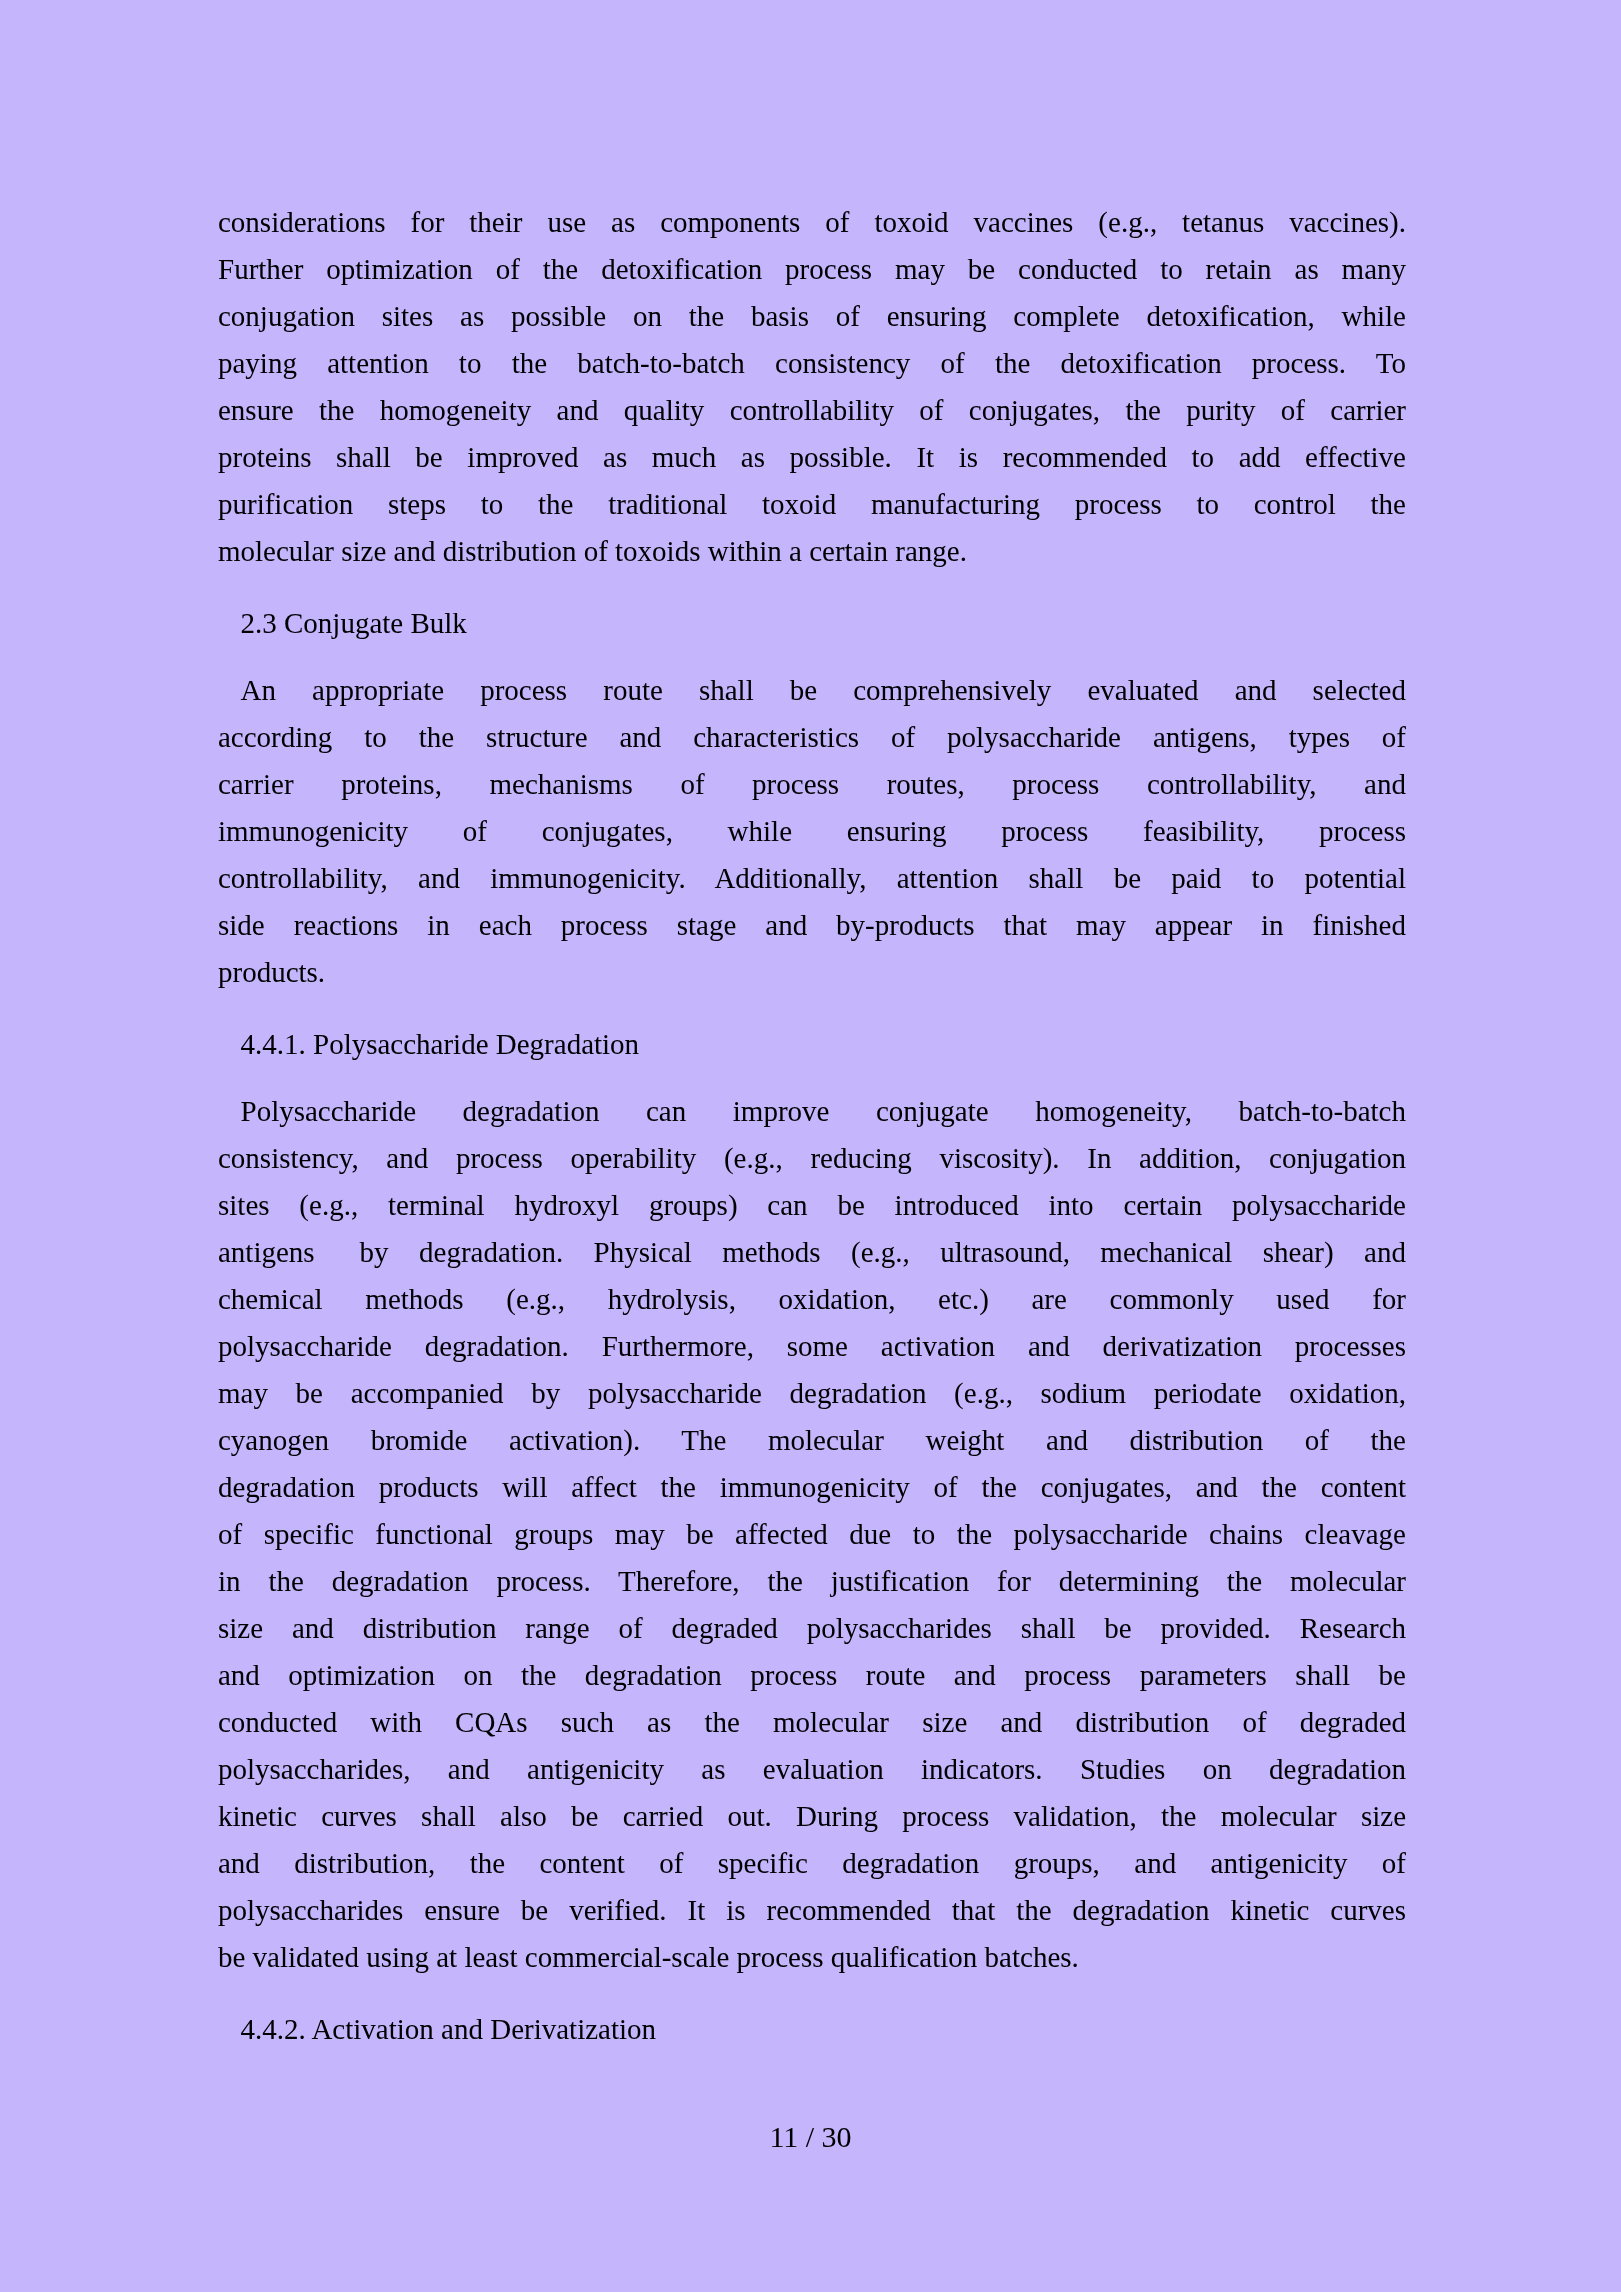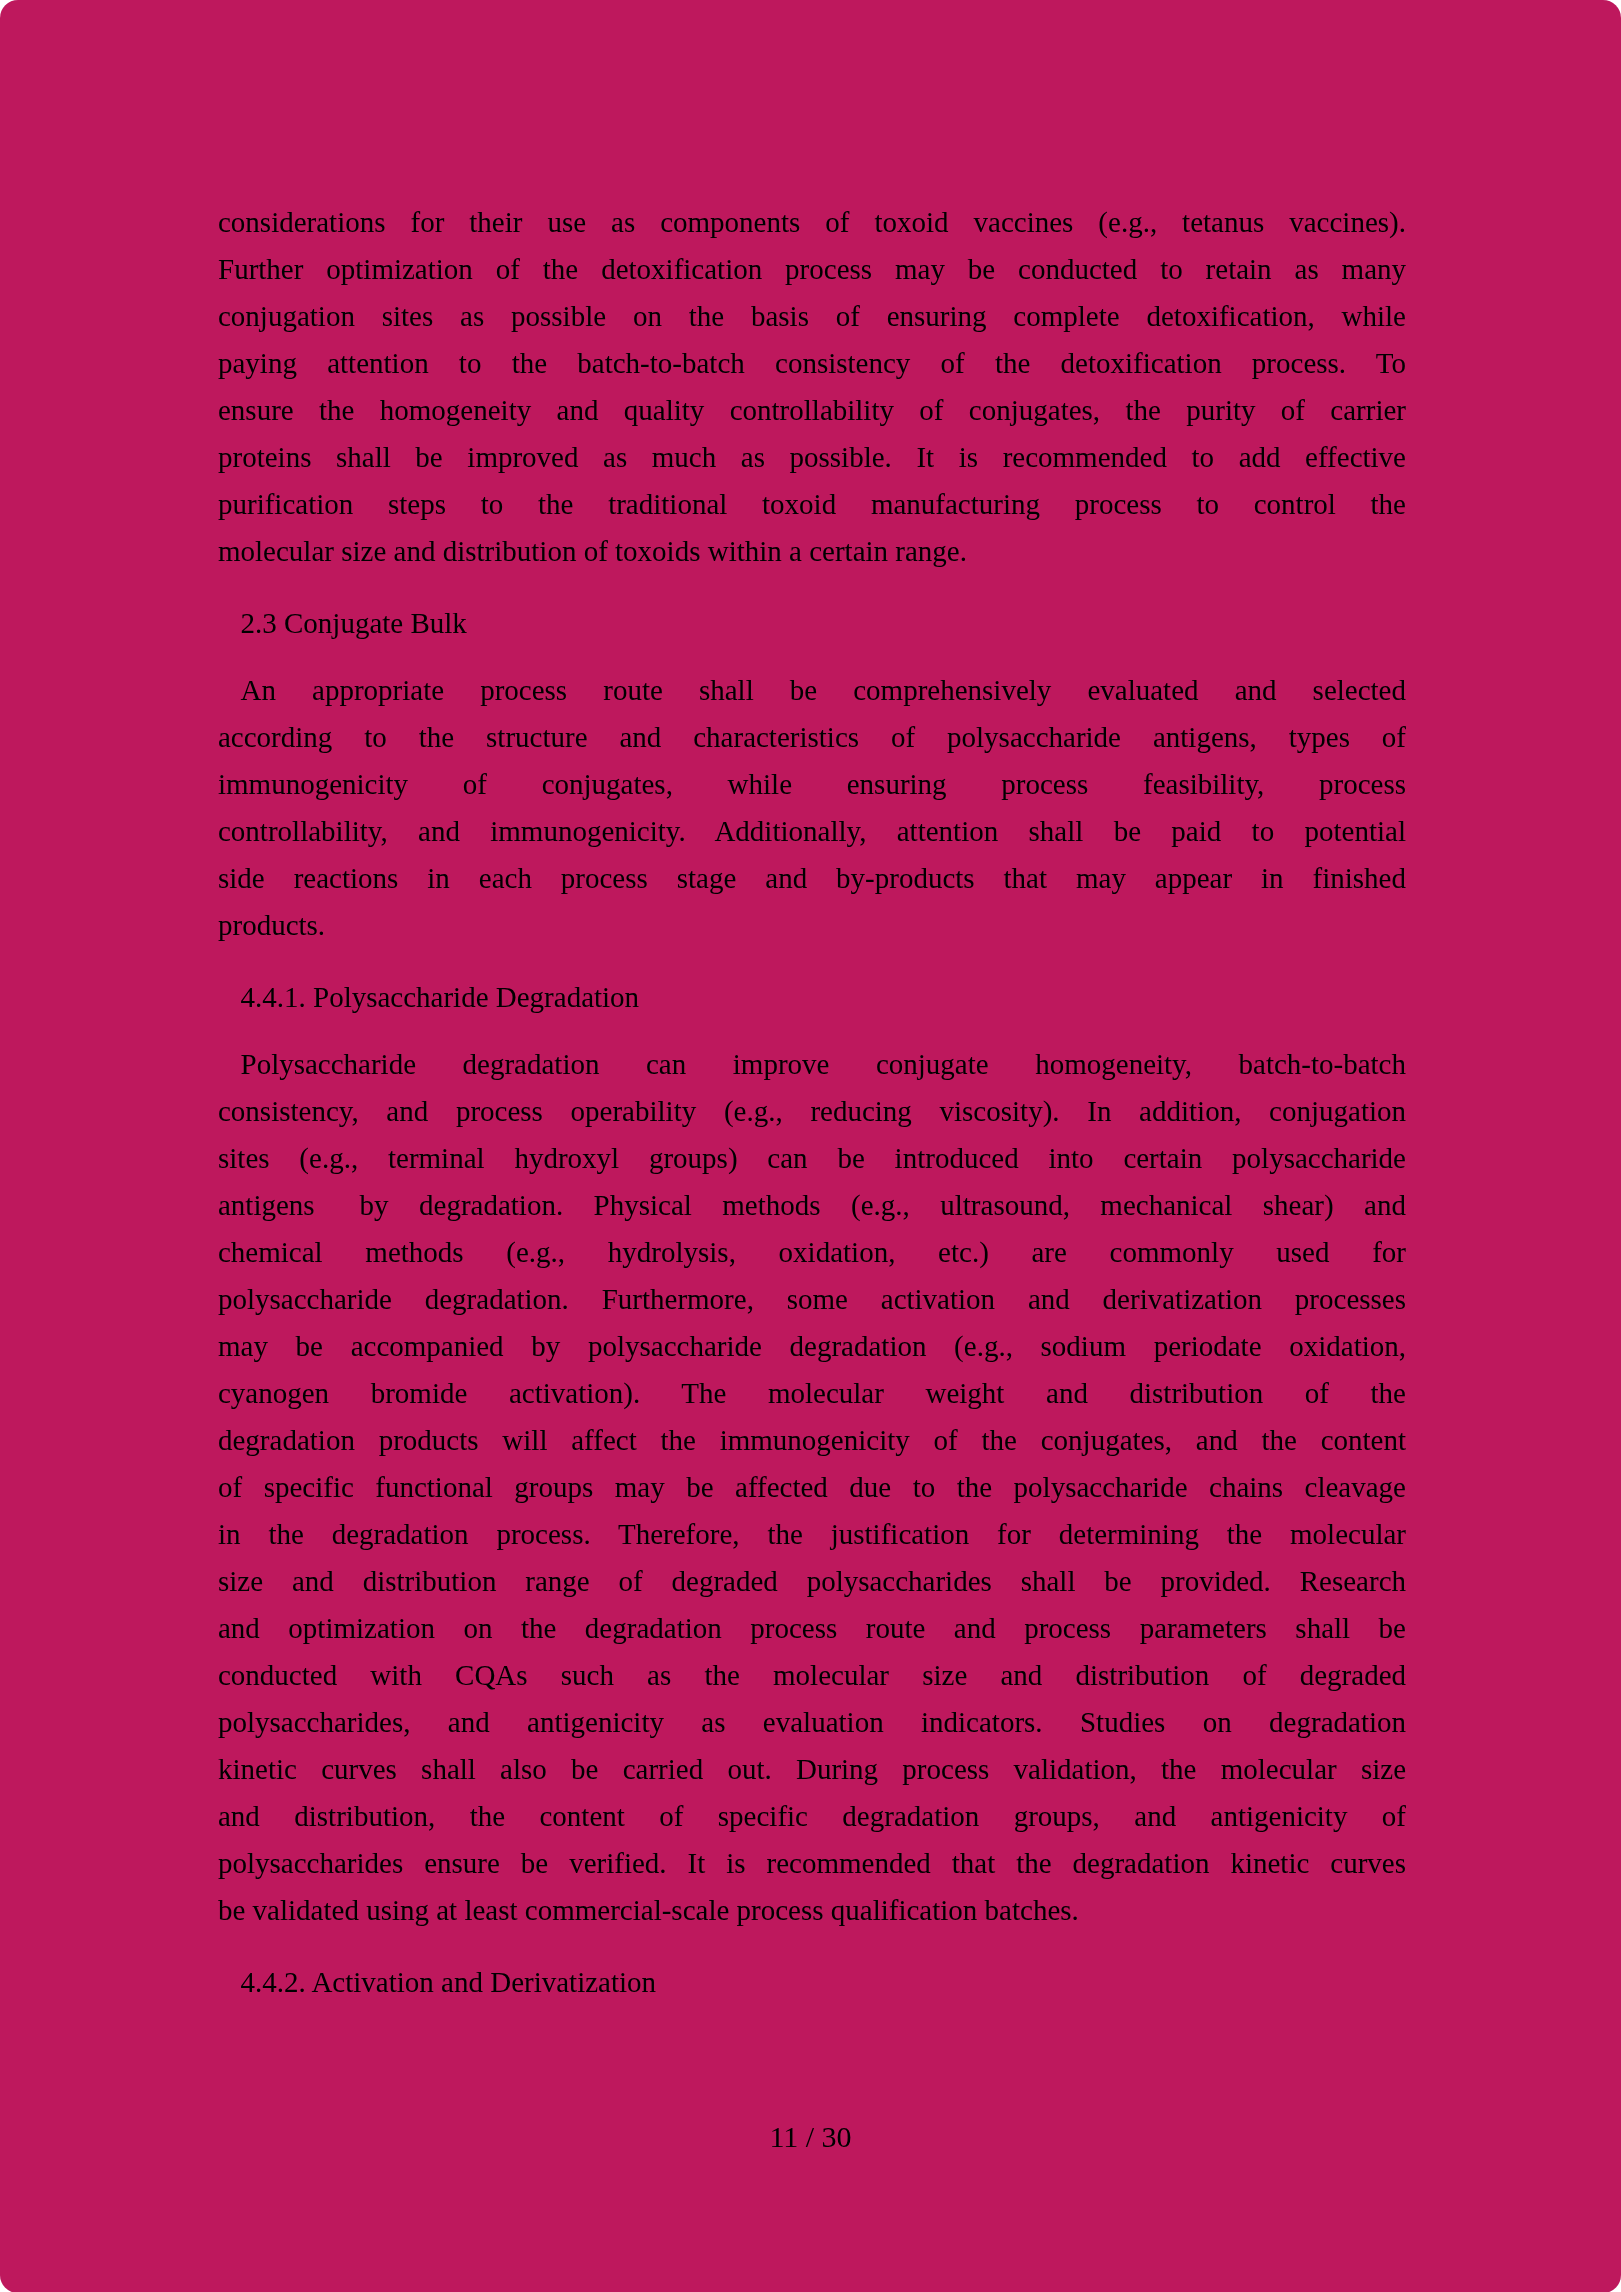--- a/index.html
+++ b/index.html
@@ -4,25 +4,24 @@
 <style>
   html, body {
     margin: 0;
     padding: 0;
     background: #ffffff;
   }
   .page {
     position: relative;
     width: 1621px;
     height: 2293px;
-    background: #be185d;
+    background: #c4b5fd;
     color: #000000;
     font-family: "Liberation Serif", "DejaVu Serif", serif;
     overflow: hidden;
-    border-radius: 18px;
   }
   .textblock {
     position: absolute;
     left: 218px;
     top: 199px;
     width: 1188px;
     font-size: 29px;
   }
   .line {
     height: 47px;
@@ -70,20 +69,21 @@
         <div class="line">paying attention to the batch-to-batch consistency of the detoxification process. To</div>
         <div class="line">ensure the homogeneity and quality controllability of conjugates, the purity of carrier</div>
         <div class="line">proteins shall be improved as much as possible. It is recommended to add effective</div>
         <div class="line">purification steps to the traditional toxoid manufacturing process to control the</div>
         <div class="line last">molecular size and distribution of toxoids within a certain range.</div>
       </div>
       <div class="heading">2.3 Conjugate Bulk</div>
       <div class="paragraph">
         <div class="line indent">An appropriate process route shall be comprehensively evaluated and selected</div>
         <div class="line">according to the structure and characteristics of polysaccharide antigens, types of</div>
+        <div class="line">carrier proteins, mechanisms of process routes, process controllability, and</div>
         <div class="line">immunogenicity of conjugates, while ensuring process feasibility, process</div>
         <div class="line">controllability, and immunogenicity. Additionally, attention shall be paid to potential</div>
         <div class="line">side reactions in each process stage and by-products that may appear in finished</div>
         <div class="line last">products.</div>
       </div>
       <div class="heading">4.4.1. Polysaccharide Degradation</div>
       <div class="paragraph">
         <div class="line indent">Polysaccharide degradation can improve conjugate homogeneity, batch-to-batch</div>
         <div class="line">consistency, and process operability (e.g., reducing viscosity). In addition, conjugation</div>
         <div class="line">sites (e.g., terminal hydroxyl groups) can be introduced into certain polysaccharide</div>

